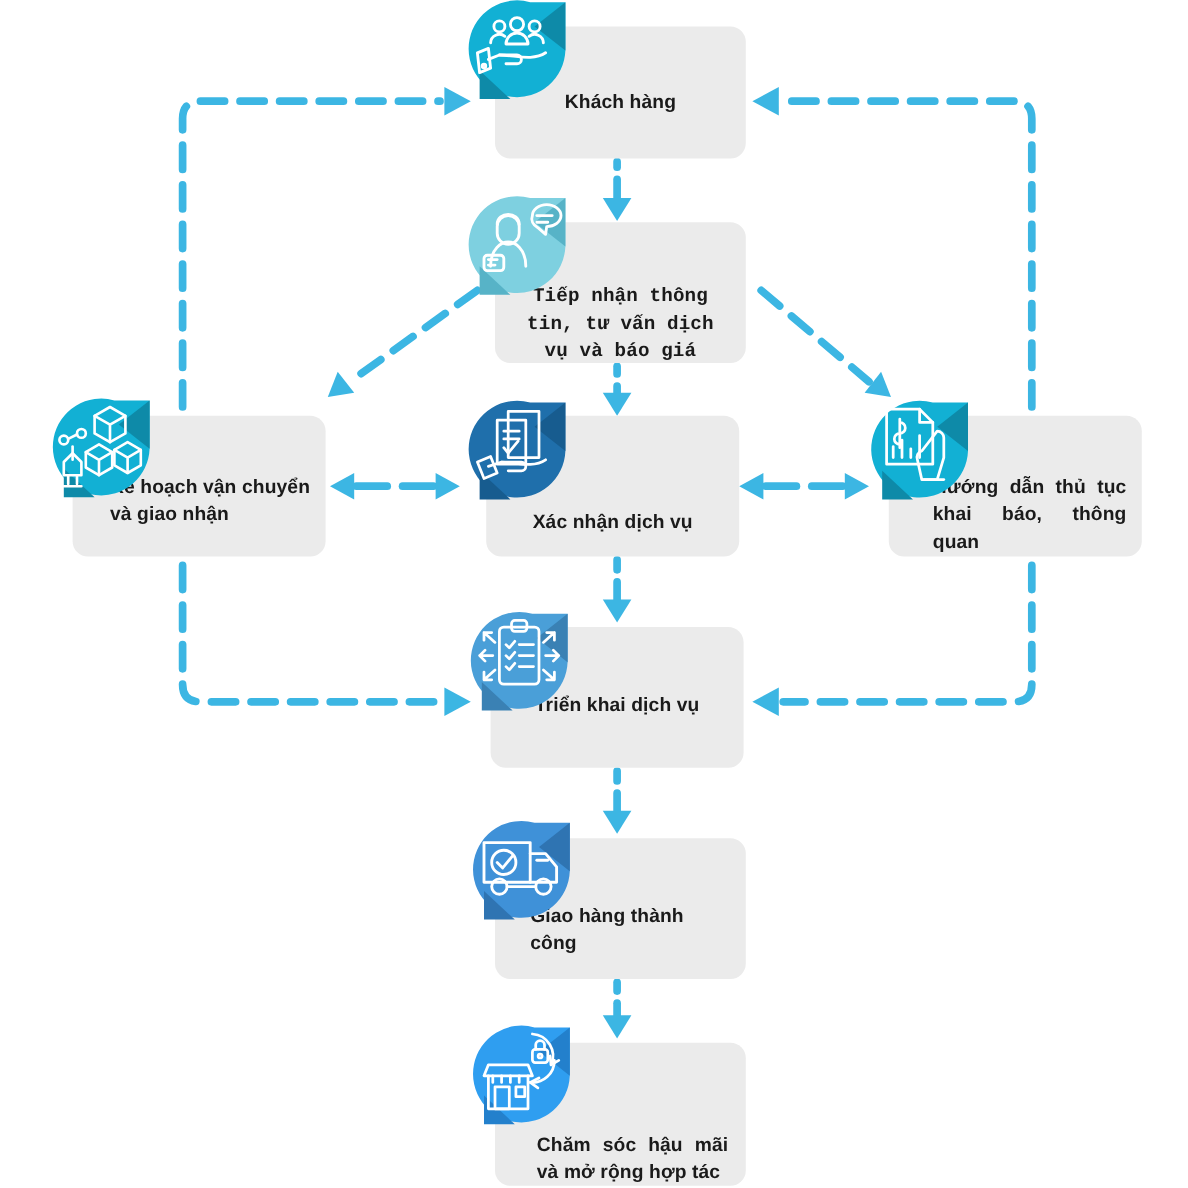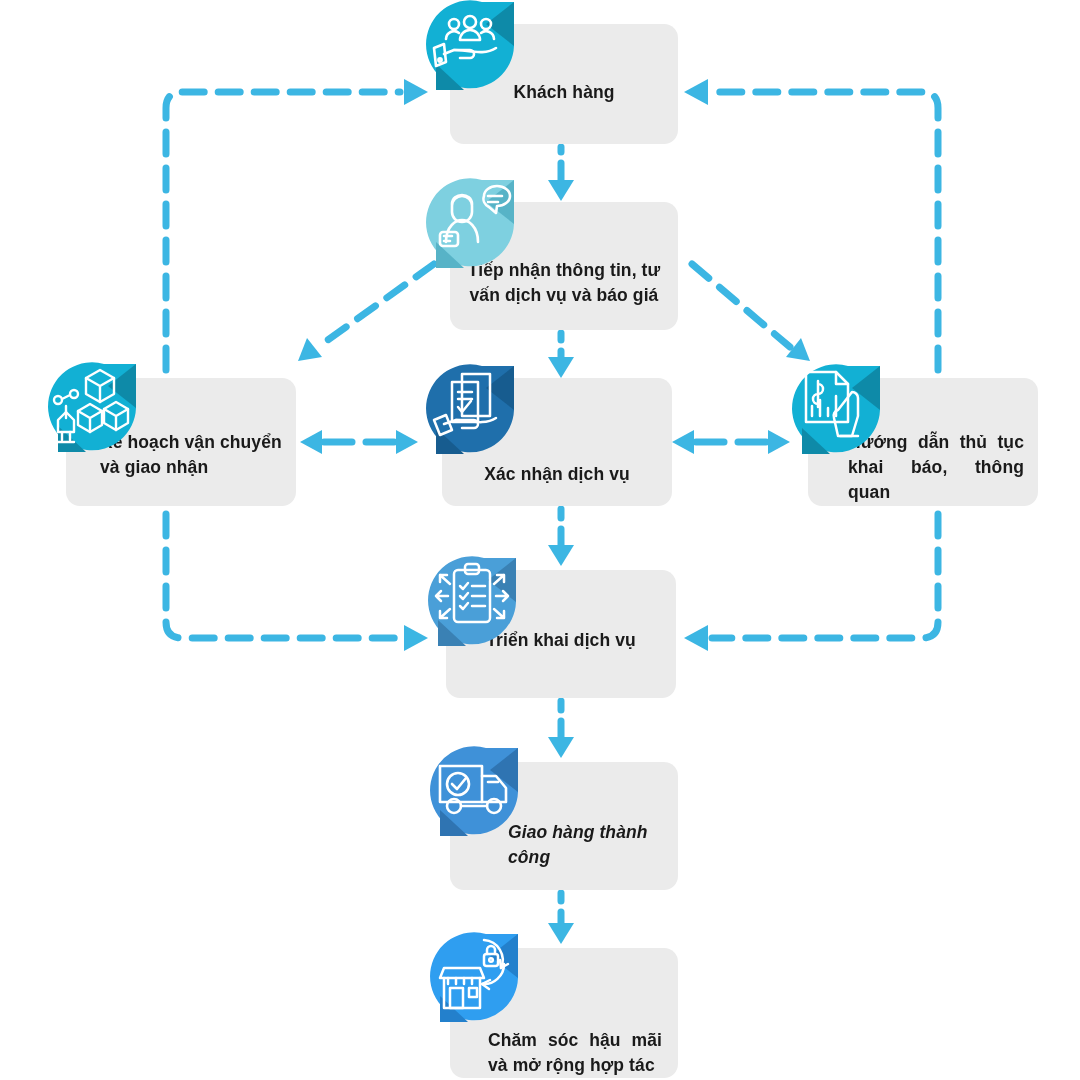--- a/index.html
+++ b/index.html
@@ -143,21 +143,21 @@
           <path d="M32 52 C46 52 62 58 74 50"></path>
           <path d="M12 50 L22 46 L24 64 L14 68 Z"></path>
           <circle cx="18" cy="62" r="1.6"></circle>
         </g>
       </svg>
     </div>
   </div>
 
   <div class="node">
     <div class="card" style="left:450px;top:202px;width:228px;height:128px;"></div>
-    <div class="label center" style="left:450px;top:258px;width:228px;padding:0 14px;box-sizing:border-box;">Tiếp nhận thông tin, tư vấn dịch vụ và báo giá</div>
+    <div class="label center" style="left:450px;top:258px;width:228px;padding:0 14px;box-sizing:border-box;font-family:Liberation Mono, monospace;">Tiếp nhận thông tin, tư vấn dịch vụ và báo giá</div>
     <div class="badge" style="left:422px;top:176px;">
       <svg viewBox="0 0 96 96">
         <path d="M92 4 L60 4 A44 44 0 1 0 92 48 Z" fill="#7ed0e0"></path>
         <path d="M92 4 L92 48 L64 26 Z" fill="#57b3c7"></path>
         <path d="M14 66 L14 92 L42 92 Z" fill="#57b3c7"></path>
         <g fill="none" stroke="#fff" stroke-width="2.6" stroke-linecap="round" stroke-linejoin="round">
           <path d="M30 30 a10 10 0 0 1 20 0 v6 a10 10 0 0 1 -20 0 Z"></path>
           <path d="M30 28 C30 16 50 16 50 28"></path>
           <path d="M24 66 C24 50 34 44 40 44 C46 44 56 50 56 66"></path>
           <rect x="18" y="56" width="18" height="14" rx="3"></rect>
@@ -256,21 +256,21 @@
           <path d="M72 42 h12 M84 42 l-5 -5 M84 42 l-5 5"></path>
           <path d="M70 30 l10 -9 M80 21 l-7 0 M80 21 l0 7"></path>
           <path d="M70 55 l10 9 M80 64 l-7 0 M80 64 l0 -7"></path>
         </g>
       </svg>
     </div>
   </div>
 
   <div class="node">
     <div class="card" style="left:450px;top:762px;width:228px;height:128px;"></div>
-    <div class="label left" style="left:476px;top:820px;width:228px;padding:0 20px 0 32px;box-sizing:border-box;font-style:italic;">Giao hàng thành công</div>
+    <div class="label left" style="left:450px;top:820px;width:228px;padding:0 20px 0 32px;box-sizing:border-box;">Giao hàng thành công</div>
     <div class="badge" style="left:426px;top:744px;">
       <svg viewBox="0 0 96 96">
         <path d="M92 4 L60 4 A44 44 0 1 0 92 48 Z" fill="#3f91d8"></path>
         <path d="M92 4 L92 48 L64 26 Z" fill="#2f74b2"></path>
         <path d="M14 66 L14 92 L42 92 Z" fill="#2f74b2"></path>
         <g fill="none" stroke="#fff" stroke-width="2.6" stroke-linecap="round" stroke-linejoin="round">
           <path d="M14 22 L56 22 L56 58 L14 58 Z"></path>
           <path d="M56 32 L70 32 L80 44 L80 58 L56 58"></path>
           <circle cx="28" cy="62" r="7"></circle>
           <circle cx="68" cy="62" r="7"></circle>

